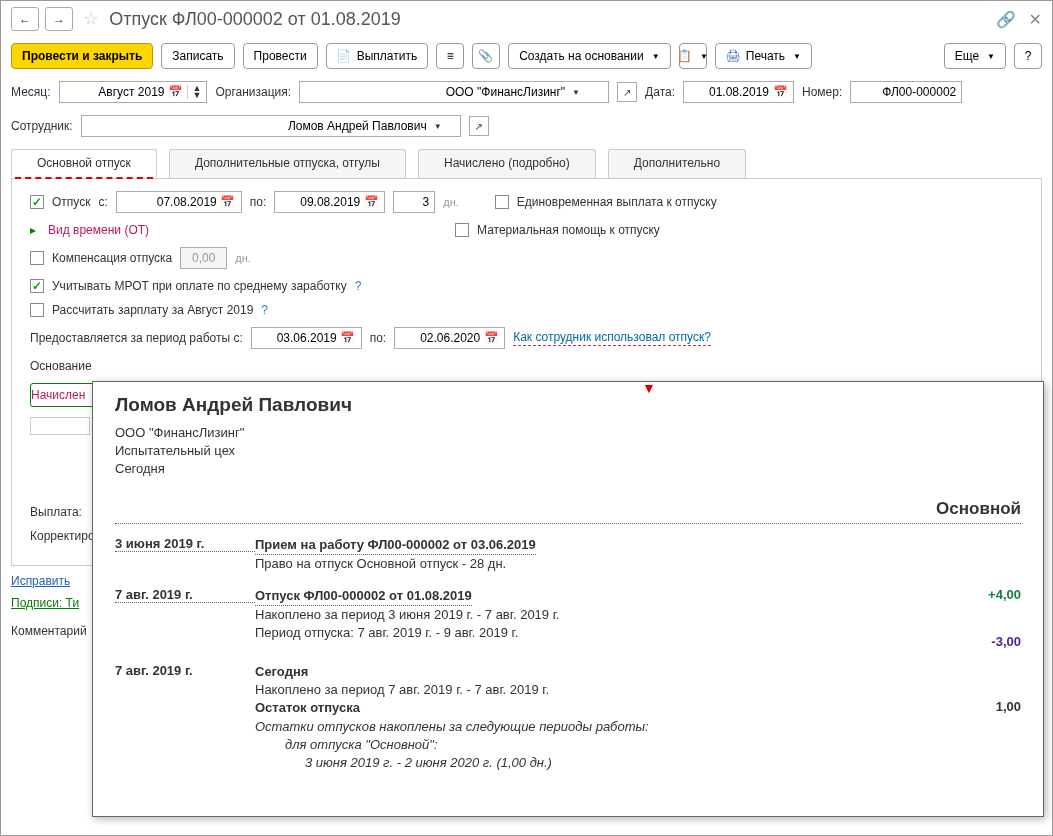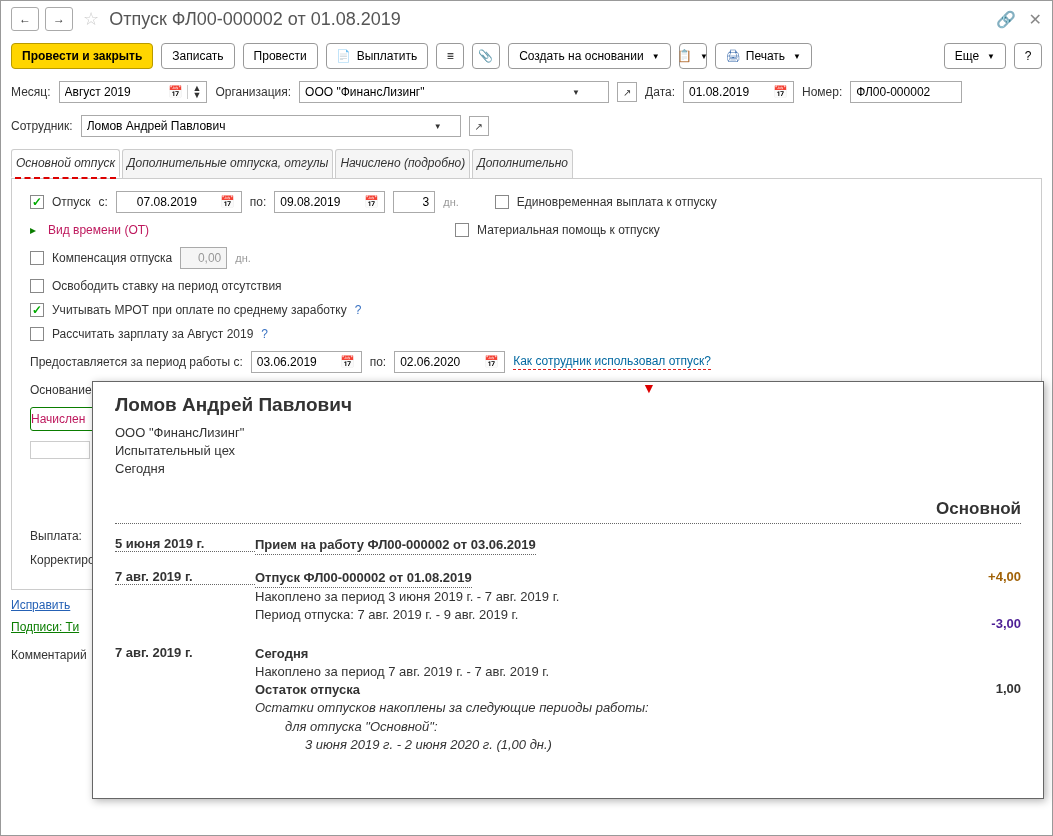--- a/index.html
+++ b/index.html
@@ -14,26 +14,26 @@
 
 .toolbar { display: flex; align-items: center; padding: 6px 10px; gap: 8px; flex-wrap: wrap; }
 .btn { border: 1px solid #999; background: #fff; border-radius: 4px; padding: 5px 10px; cursor: pointer; font-size: 12px; display: inline-flex; align-items: center; gap: 5px; }
 .btn-primary { background: #ffd500; border-color: #b89a00; font-weight: bold; }
 .btn-icon { width: 28px; padding: 5px; justify-content: center; }
 .dropdown-arrow { font-size: 8px; margin-left: 3px; }
 
 .fields-row { display: flex; align-items: center; padding: 6px 10px; gap: 8px; }
 .field-label { white-space: nowrap; }
 .field-input { border: 1px solid #aaa; padding: 3px 5px; background: #fff; display: flex; align-items: center; gap: 4px; }
-.field-input input { border: none; outline: none; font-size: 12px; }
+.field-input input { border: none; outline: none; font-size: 12px; text-align: right; }
 .cal-icon { color: #888; cursor: pointer; }
 .small-btn { width: 20px; height: 20px; border: 1px solid #aaa; background: #fff; display: flex; align-items: center; justify-content: center; cursor: pointer; font-size: 10px; }
 
 .tabs { display: flex; border-bottom: 1px solid #ccc; margin: 6px 10px 0; }
-.tab { padding: 6px 4px; border: 1px solid #ccc; border-bottom: none; background: #f5f5f5; cursor: pointer; margin-right: 2px; border-radius: 3px 3px 0 0; font-style: italic; }
+.tab { padding: 6px 25px; border: 1px solid #ccc; border-bottom: none; background: #f5f5f5; cursor: pointer; margin-right: 12px; border-radius: 3px 3px 0 0; }
 .tab.active { background: #fff; border-bottom: 2px solid #fff; position: relative; }
 .tab.active::after { content:''; position:absolute; bottom:-3px; left:3px; right:3px; border-bottom: 2px dashed #d00; }
 
 .tab-content { padding: 12px 18px; border: 1px solid #ccc; margin: 0 10px; border-top: none; }
 .row { display: flex; align-items: center; gap: 8px; margin-bottom: 10px; }
 .checkbox { width: 14px; height: 14px; border: 1px solid #888; display: inline-flex; align-items: center; justify-content: center; background: #fff; cursor: pointer; }
 .checkbox.checked { color: #0a0; font-weight: bold; }
 .green-link { color: #be185d; cursor: pointer; }
 .arrow-green { color: #0a7d00; margin-right: 4px; }
 .help-icon { color: #3a72c2; cursor: pointer; }
@@ -43,21 +43,21 @@
 .popup { position: absolute; left: 91px; top: 380px; width: 952px; background: #fff; border: 1px solid #666; box-shadow: 2px 2px 8px rgba(0,0,0,0.3); padding: 12px 22px 30px; font-size: 14px; }
 .popup h2 { font-size: 19px; font-weight: bold; margin-bottom: 8px; }
 .popup-sub { font-size: 13px; line-height: 1.4; margin-bottom: 20px; }
 .popup-section-title { text-align: right; font-size: 17px; font-weight: bold; border-bottom: 1px dotted #666; padding-bottom: 4px; margin-bottom: 12px; }
 .popup-row { display: flex; margin-bottom: 14px; }
 .popup-date { width: 140px; font-weight: bold; font-size: 13px; border-bottom: 1px dotted #666; align-self: flex-start; }
 .popup-body { flex: 1; font-size: 13px; line-height: 1.4; }
 .popup-body .u { font-weight: bold; border-bottom: 1px dotted #666; display: inline-block; }
 .popup-body .i { font-style: italic; }
 .popup-val { width: 60px; text-align: right; font-weight: bold; font-size: 13px; }
-.green-val { color: #a16207; }
+.green-val { color: #15803d; }
 .red-val { color: #4c1d95; margin-top: 32px; }
 .red-arrow { position: absolute; top: -2px; left: 549px; color: #d00; font-size: 14px; }
 
 .bottom-area { padding: 8px 10px; }
 .blue-link { color: #2561b5; text-decoration: underline; cursor: pointer; }
 .green-underline { color: #0a7d00; text-decoration: underline; cursor: pointer; }
 
 .dn-label { color: #999; font-size: 11px; }
 </style>
 </head>
@@ -169,27 +169,23 @@
       <span class="arrow-green">▸</span>
       <span class="green-link">Вид времени (ОТ)</span>
       <div style="flex:0 0 290px"></div>
       <span class="checkbox"></span>
       <span>Материальная помощь к отпуску</span>
     </div>
     <div class="row">
       <span class="checkbox"></span>
       <span>Компенсация отпуска</span>
       <div class="field-input disabled-input">
-          <input class="disabled-input" style="width: 35px; text-align: right;" disabled="" value="0,00">
+          <input class="disabled-input" style="width: 35px; text-align: center;" disabled="" value="0,00">
         </div>
       <span class="dn-label">дн.</span>
-    </div>
-    <div class="row">
-      <span class="checkbox"></span>
-      <span>Освободить ставку на период отсутствия</span>
     </div>
     <div class="row">
       <span class="checkbox checked">✓</span>
       <span>Учитывать МРОТ при оплате по среднему заработку</span>
       <span class="help-icon">?</span>
     </div>
     <div class="row">
       <span class="checkbox"></span>
       <span>Рассчитать зарплату за Август 2019</span>
       <span class="help-icon">?</span>
@@ -232,23 +228,24 @@
     <div class="red-arrow">▼</div>
     <h2>Ломов Андрей Павлович</h2>
     <div class="popup-sub">
       <div>ООО "ФинансЛизинг"</div>
       <div>Испытательный цех</div>
       <div>Сегодня</div>
     </div>
     <div class="popup-section-title">Основной</div>
 
     <div class="popup-row">
-      <div class="popup-date">5 июня 2019 г.</div>
+      <div class="popup-date">3 июня 2019 г.</div>
       <div class="popup-body">
         <span class="u">Прием на работу ФЛ00-000002 от 03.06.2019</span><br>
+        <span>Право на отпуск Основной отпуск - 28 дн.</span>
       </div>
       <div class="popup-val"></div>
     </div>
 
     <div class="popup-row">
       <div class="popup-date">7 авг. 2019 г.</div>
       <div class="popup-body">
         <span class="u">Отпуск ФЛ00-000002 от 01.08.2019</span><br>
         <span>Накоплено за период 3 июня 2019 г. - 7 авг. 2019 г.</span><br>
         <span>Период отпуска: 7 авг. 2019 г. - 9 авг. 2019 г.</span>

